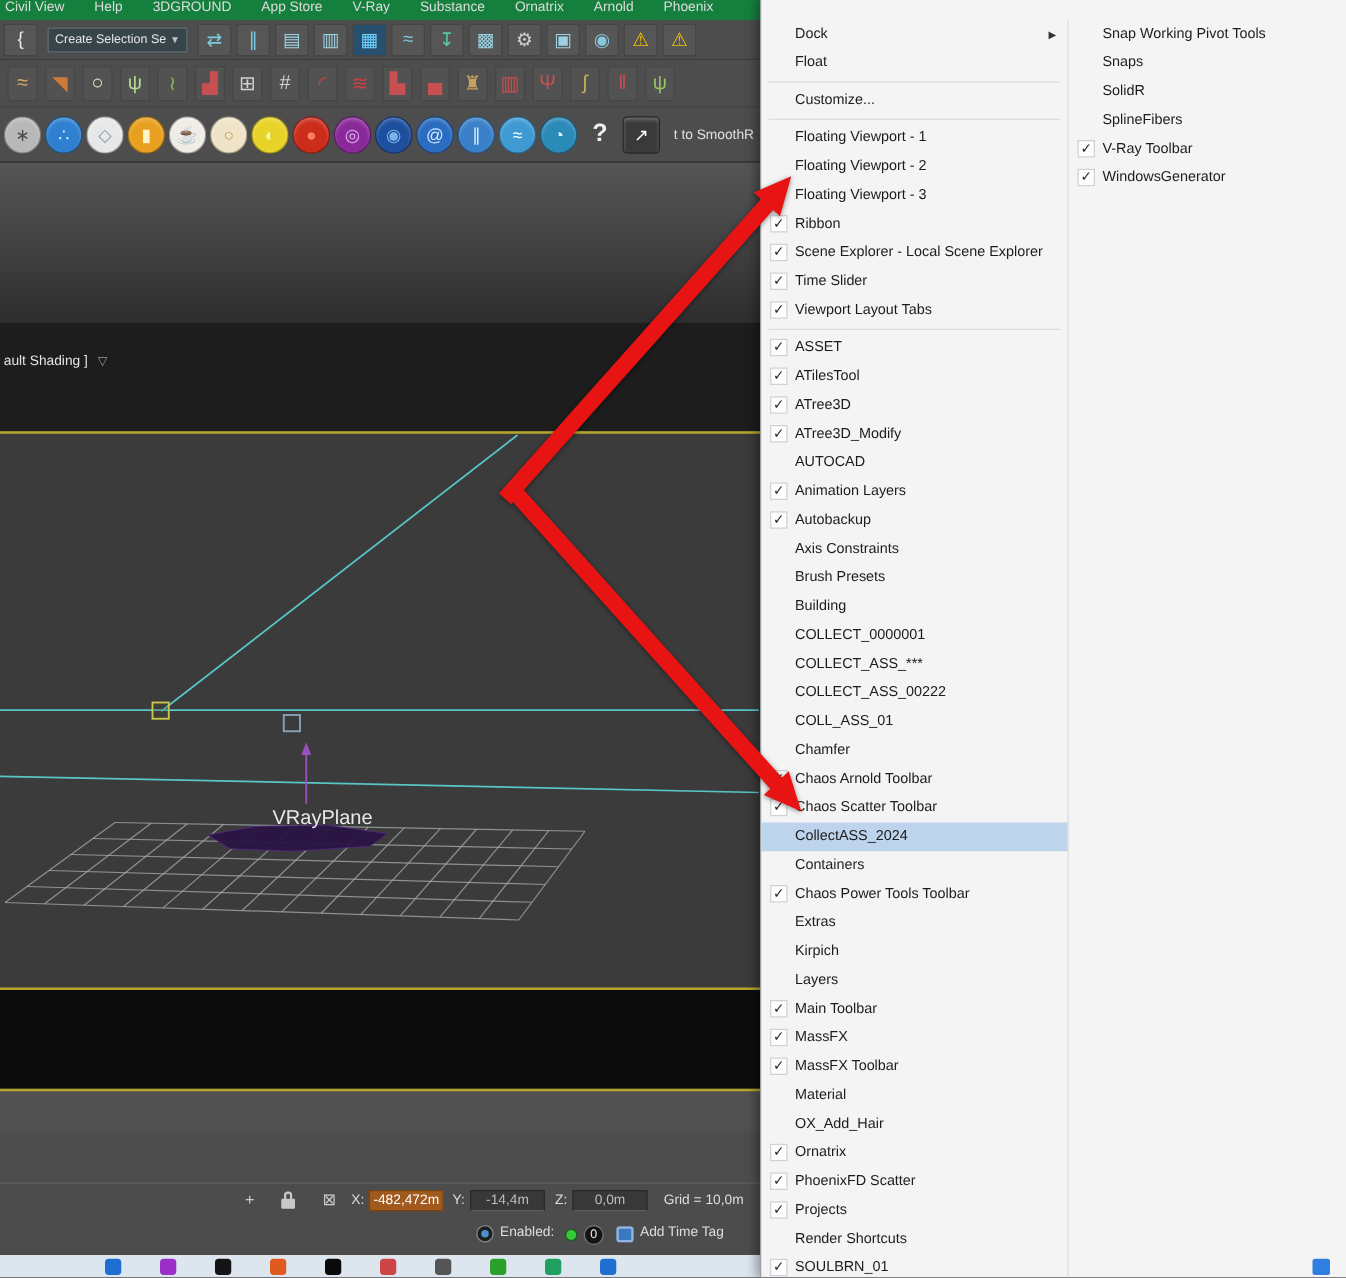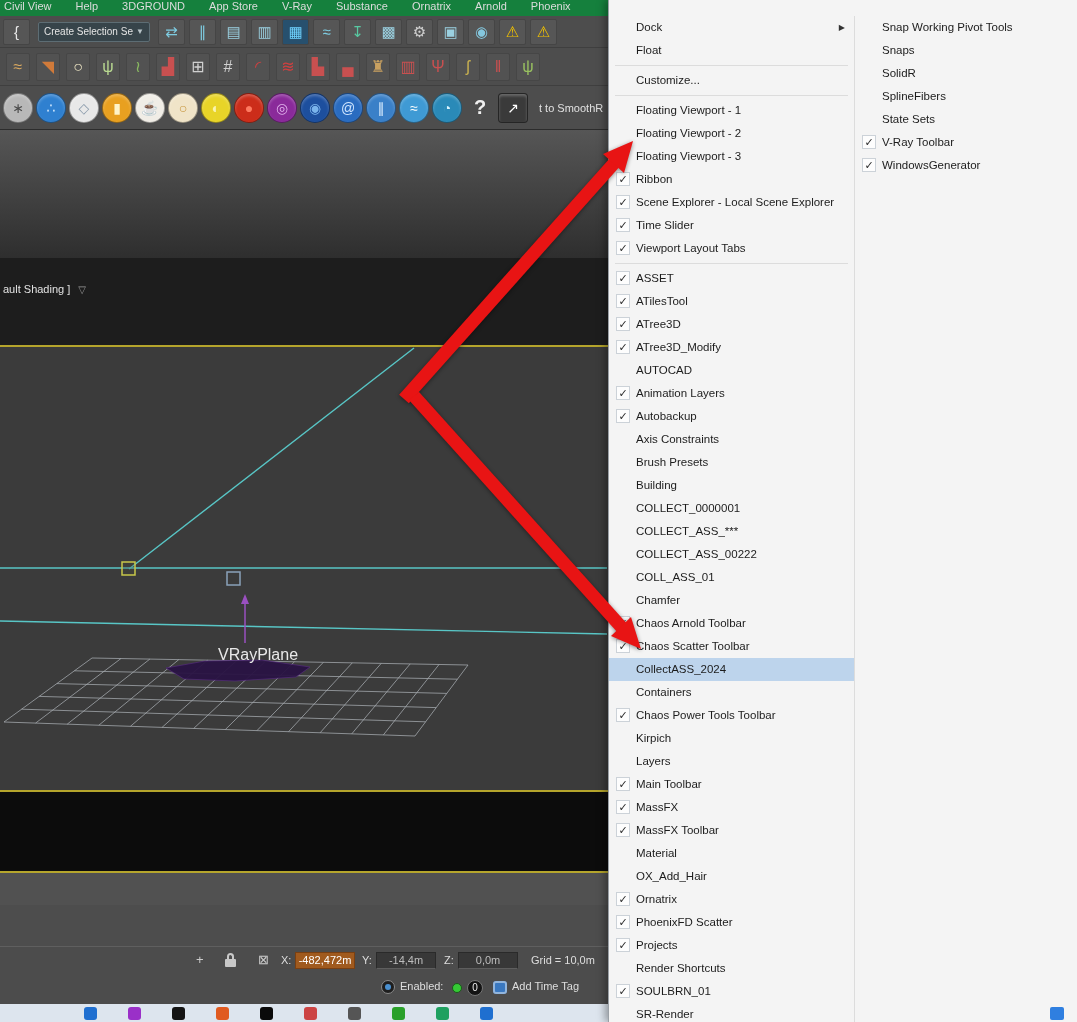--- a/index.html
+++ b/index.html
@@ -305,40 +305,40 @@
         <div class="menu-item"><span class="menu-label">COLLECT_0000001</span></div>
         <div class="menu-item"><span class="menu-label">COLLECT_ASS_***</span></div>
         <div class="menu-item"><span class="menu-label">COLLECT_ASS_00222</span></div>
         <div class="menu-item"><span class="menu-label">COLL_ASS_01</span></div>
         <div class="menu-item"><span class="menu-label">Chamfer</span></div>
         <div class="menu-item"><span class="menu-check">✓</span><span class="menu-label">Chaos Arnold Toolbar</span></div>
         <div class="menu-item"><span class="menu-check">✓</span><span class="menu-label">Chaos Scatter Toolbar</span></div>
         <div class="menu-item hl" style="background: rgb(189, 212, 236);"><span class="menu-label">CollectASS_2024</span></div>
         <div class="menu-item"><span class="menu-label">Containers</span></div>
         <div class="menu-item"><span class="menu-check">✓</span><span class="menu-label">Chaos Power Tools Toolbar</span></div>
+        <div class="menu-item"><span class="menu-label">Extras</span></div>
         <div class="menu-item"><span class="menu-label">Kirpich</span></div>
         <div class="menu-item"><span class="menu-label">Layers</span></div>
         <div class="menu-item"><span class="menu-check">✓</span><span class="menu-label">Main Toolbar</span></div>
         <div class="menu-item"><span class="menu-check">✓</span><span class="menu-label">MassFX</span></div>
         <div class="menu-item"><span class="menu-check">✓</span><span class="menu-label">MassFX Toolbar</span></div>
         <div class="menu-item"><span class="menu-label">Material</span></div>
         <div class="menu-item"><span class="menu-label">OX_Add_Hair</span></div>
         <div class="menu-item"><span class="menu-check">✓</span><span class="menu-label">Ornatrix</span></div>
         <div class="menu-item"><span class="menu-check">✓</span><span class="menu-label">PhoenixFD Scatter</span></div>
         <div class="menu-item"><span class="menu-check">✓</span><span class="menu-label">Projects</span></div>
         <div class="menu-item"><span class="menu-label">Render Shortcuts</span></div>
         <div class="menu-item"><span class="menu-check">✓</span><span class="menu-label">SOULBRN_01</span></div>
         <div class="menu-item"><span class="menu-label">SR-Render</span></div>
       </div>
     <div class="menu-col col2">
         <div class="menu-item"><span class="menu-label">Snap Working Pivot Tools</span></div>
         <div class="menu-item"><span class="menu-label">Snaps</span></div>
         <div class="menu-item"><span class="menu-label">SolidR</span></div>
         <div class="menu-item"><span class="menu-label">SplineFibers</span></div>
-        <div class="menu-item"><span class="menu-label">State Sets</span></div>
         <div class="menu-item"><span class="menu-check">✓</span><span class="menu-label">V-Ray Toolbar</span></div>
         <div class="menu-item"><span class="menu-check">✓</span><span class="menu-label">WindowsGenerator</span></div>
       </div>
   </div>
 
   <svg class="arrows" width="1077" height="1022">
     <g>
       <line class="arrow-shaft" x1="404" y1="399" x2="616" y2="161" style="stroke: rgb(232, 20, 20);"></line>
       <polygon class="arrow-head" points="633,141 624,173 603,154" style="fill: rgb(232, 20, 20);"></polygon>
     </g>

